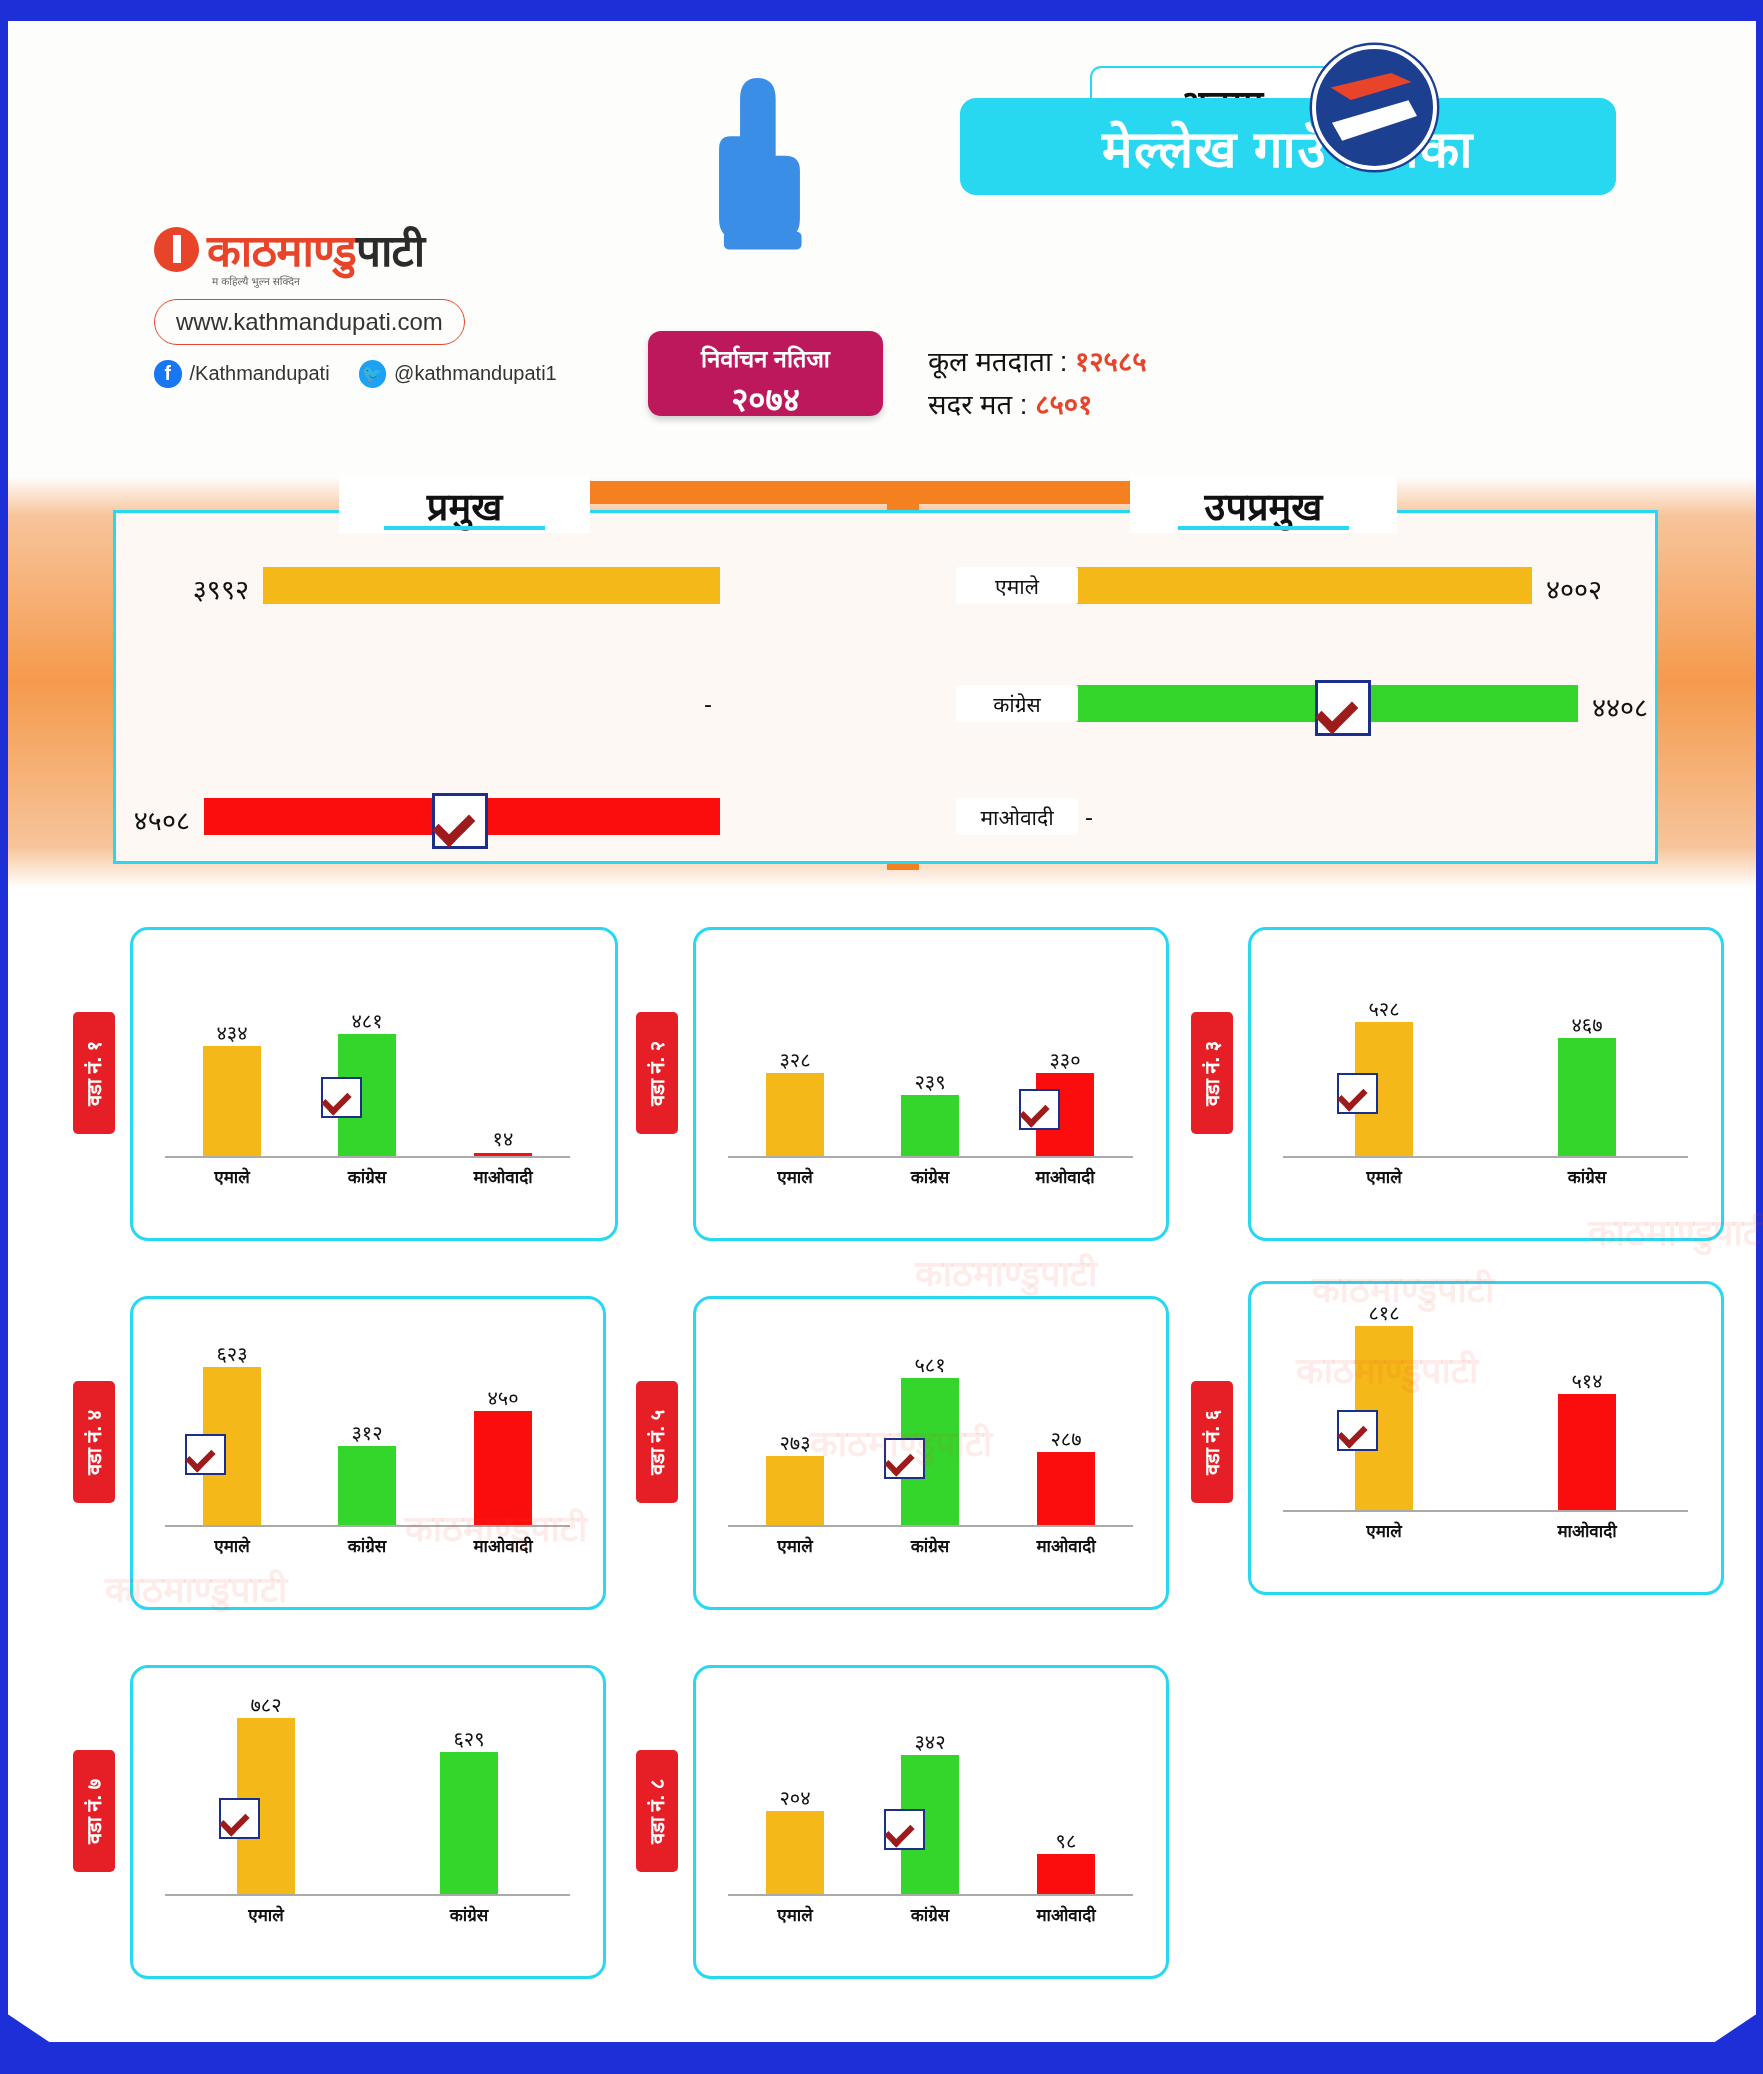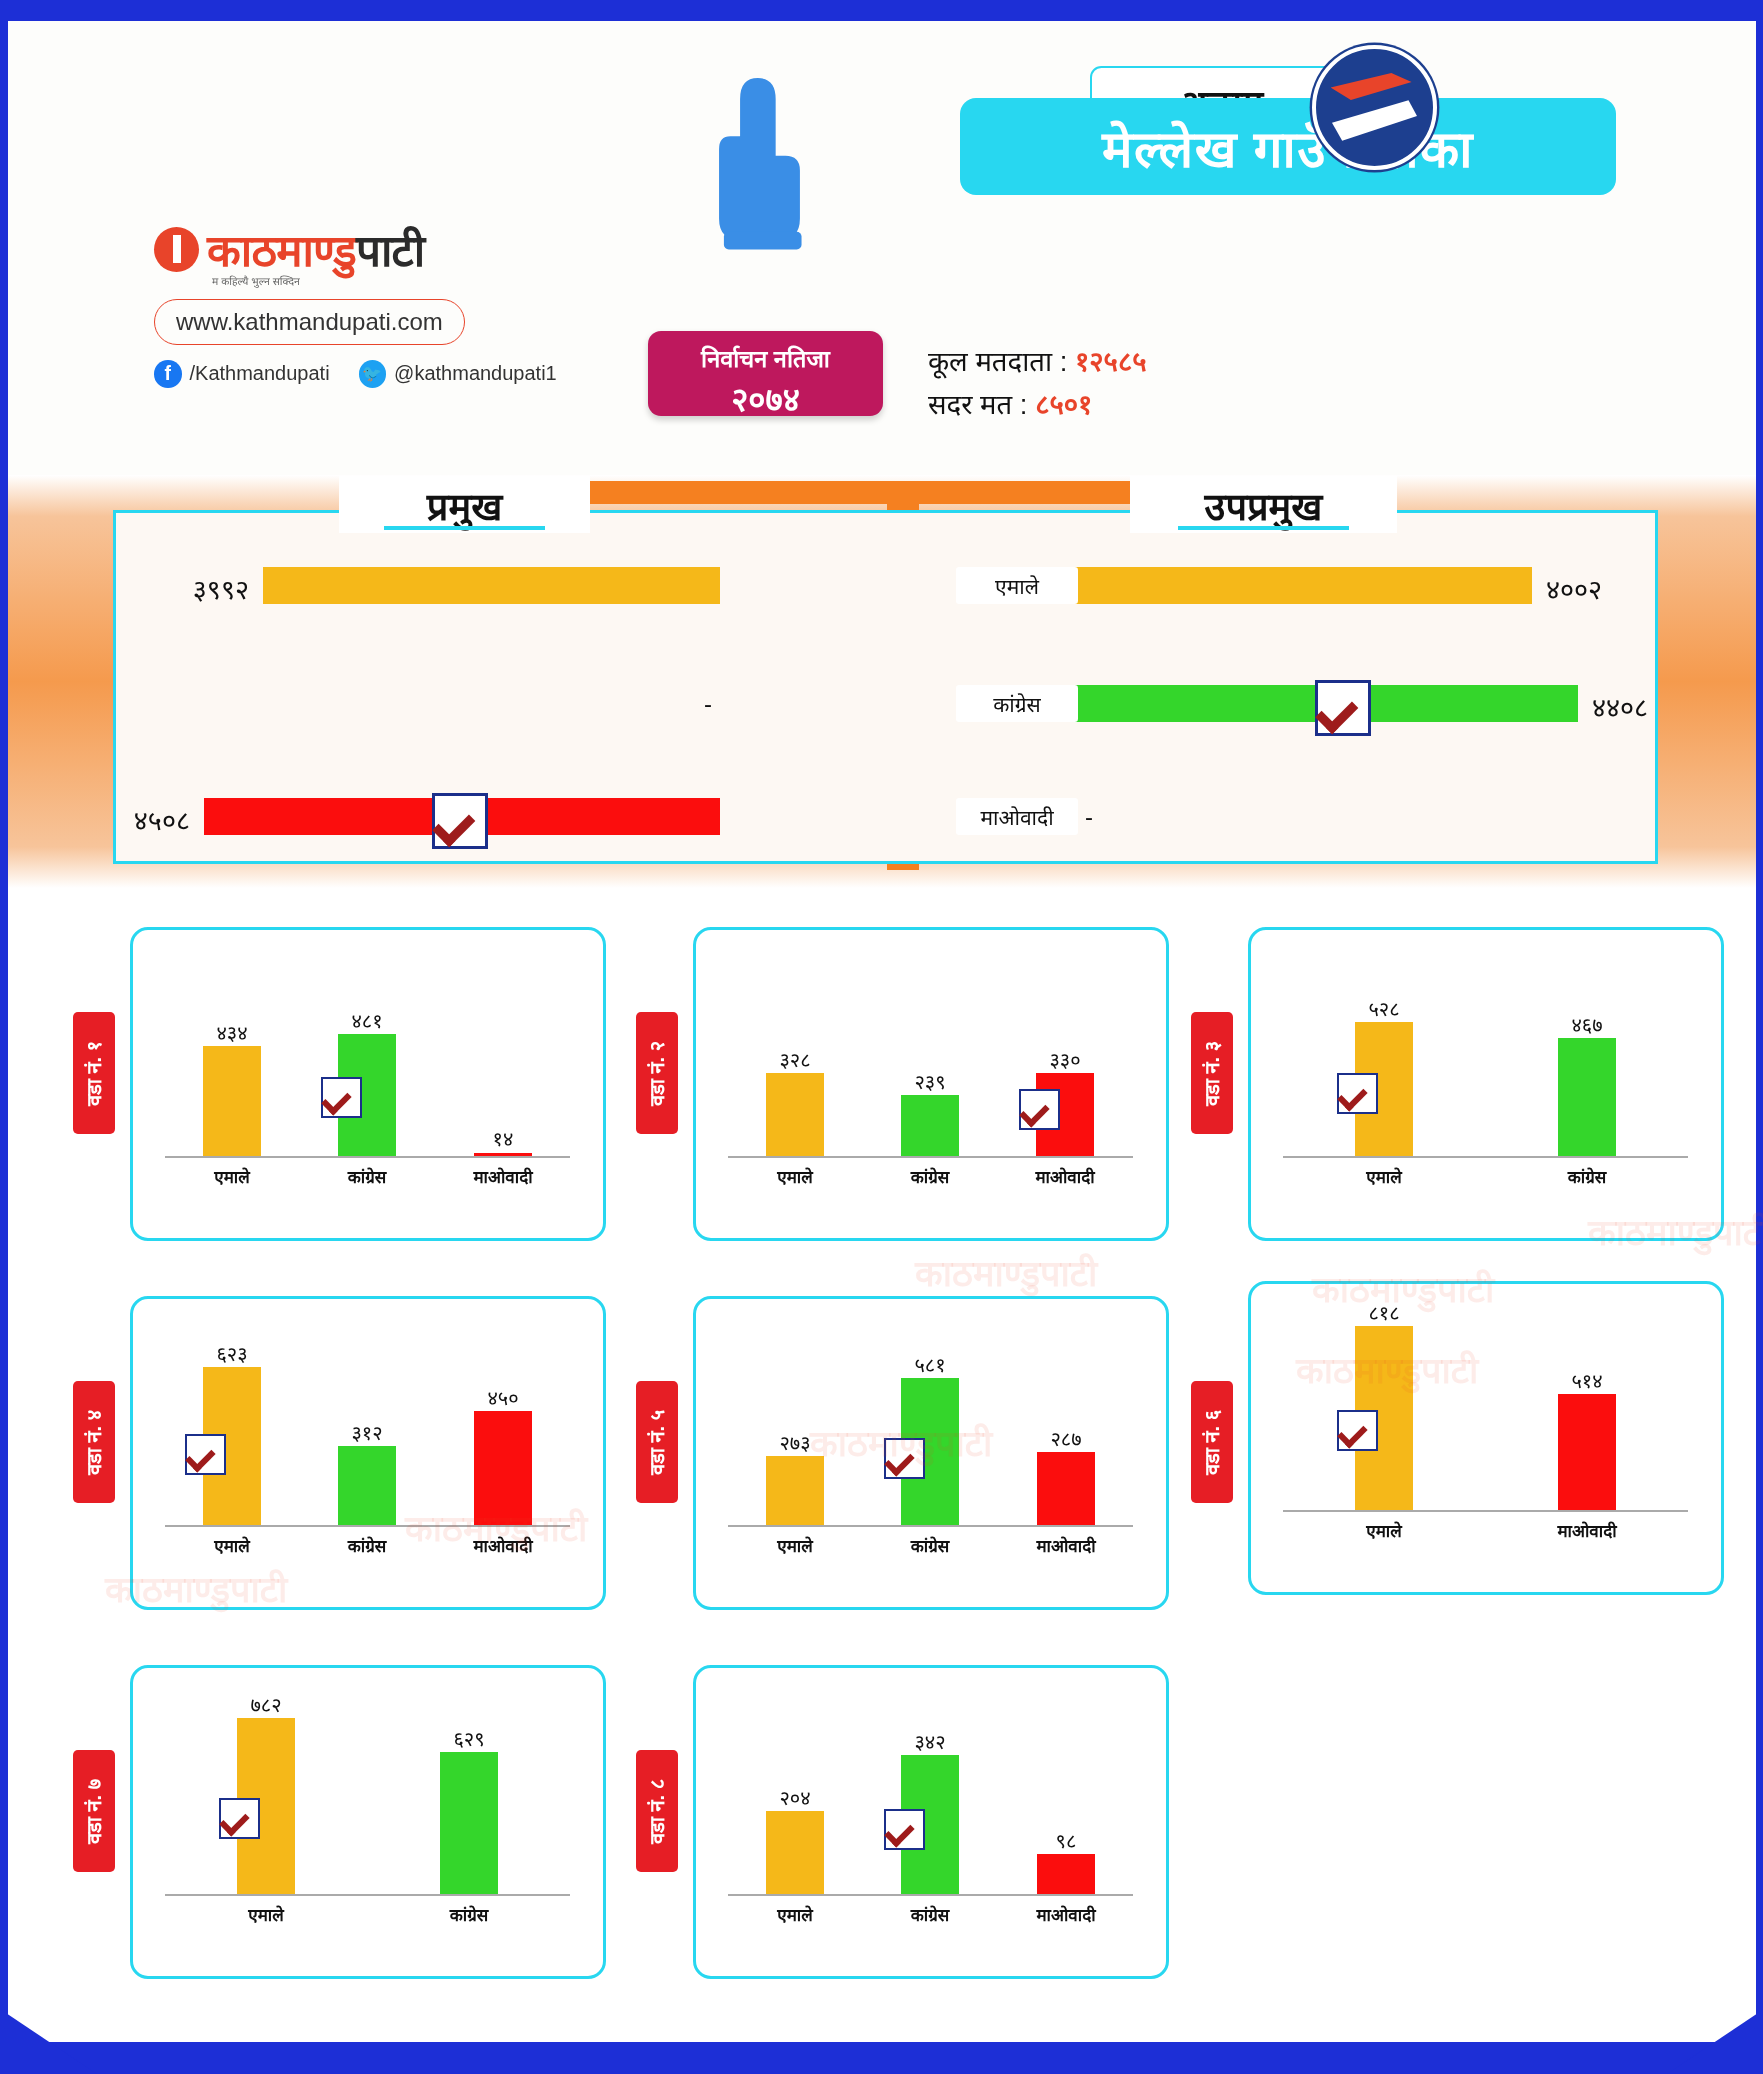--- a/index.html
+++ b/index.html
@@ -216,21 +216,21 @@
       <div class="lnum" style="right: 1462px; top: 3.2px;">४५०८</div>
       <div class="tick" style="right: 1164px; top: -4.9px;"></div>
       <div class="dash" style="left: 972px; top: 4.9px;">-</div>
     </div>
   </div>
 
 <div class="cards" id="cards">
     <div class="wardtag" style="left: 65px; top: 113px;">
       <span>वडा नं. १</span>
     </div>
-    <div class="card" style="left: 122px; top: 28px;">
+    <div class="card" style="left: 122px; top: 28px; padding-left: 12px;">
       <div class="plot">
         <div class="axis"></div>
         <div class="bar" style="left: 38px; height: 110px;">
           <div class="fill" style="height: 110px; background: rgb(245, 184, 25);"></div>
           <div class="v">४३४</div>
           <div class="nm">एमाले</div>
         </div>
         <div class="bar" style="left: 173px; height: 122px;">
           <div class="fill" style="height: 122px; background: rgb(52, 214, 43);"></div>
           <div class="v">४८१</div>

